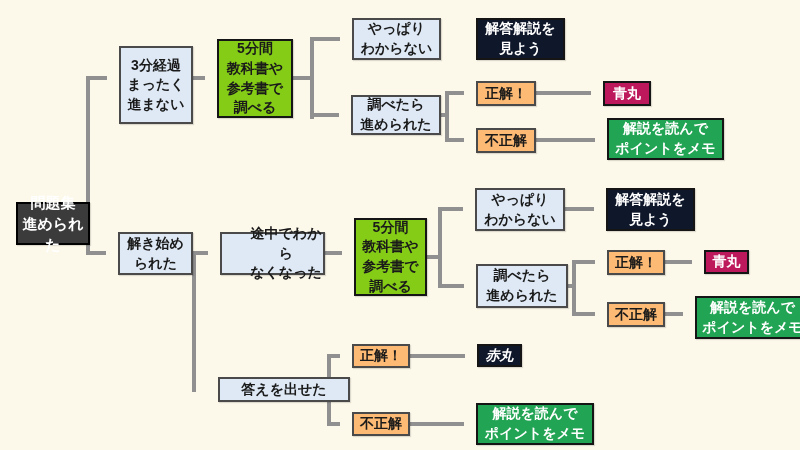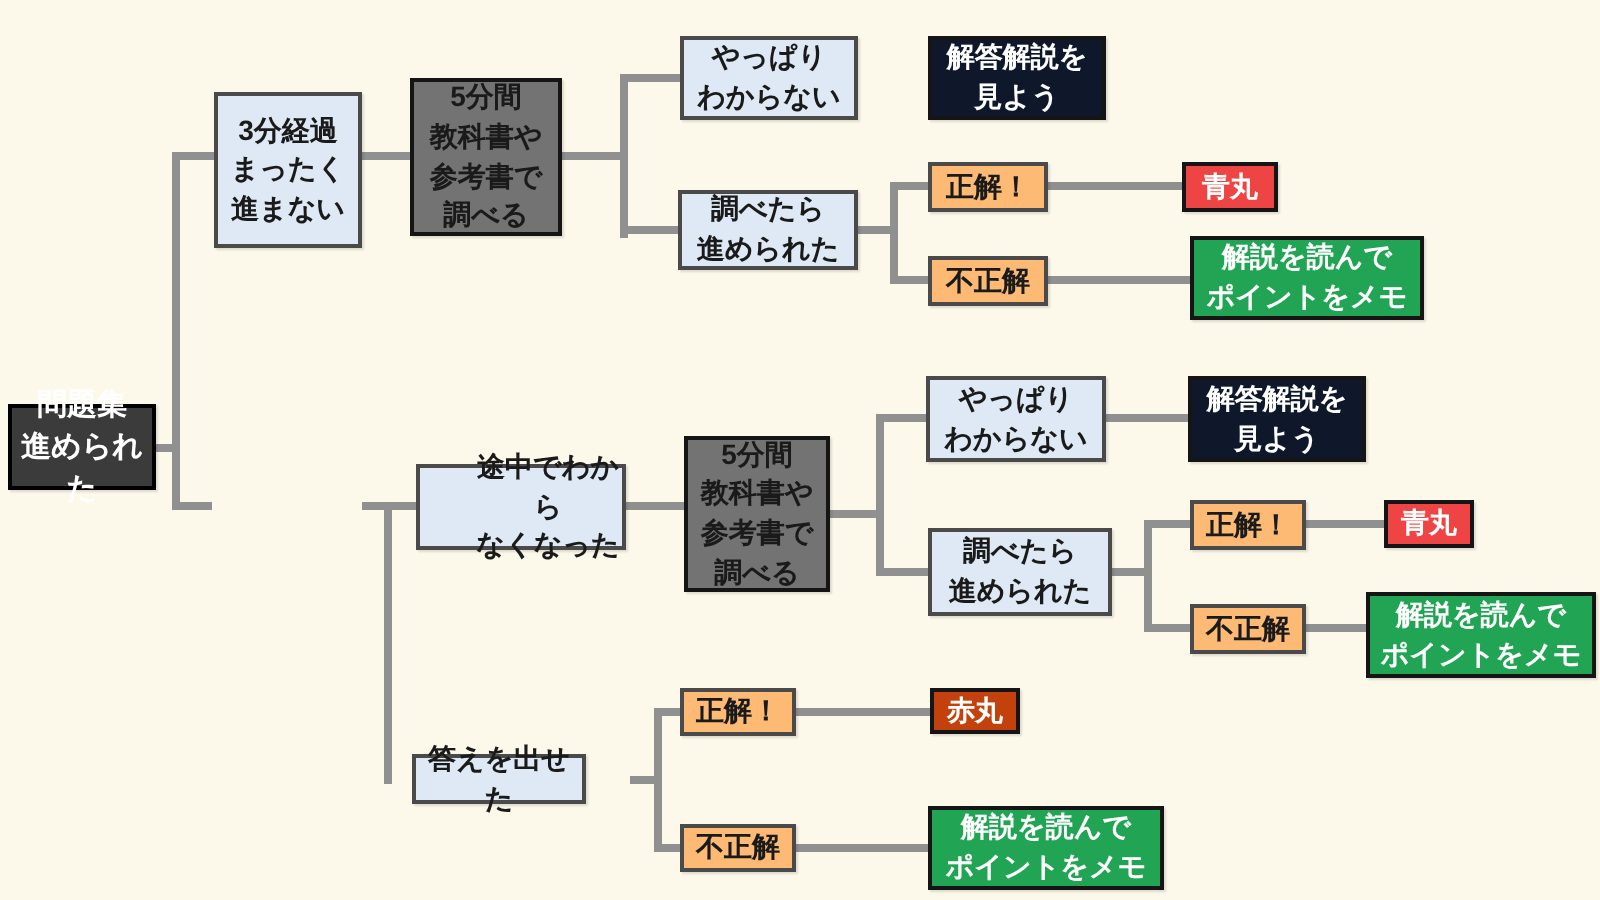--- a/index.html
+++ b/index.html
@@ -14,29 +14,30 @@
     position:absolute;
     display:flex;align-items:center;justify-content:center;
     text-align:center;
     white-space:pre-line;
     font-weight:bold;
     font-size:14px;line-height:1.4;
     color:#1a1a1a;
     border:2px solid #0ea5e9;
     box-sizing:border-box;
     box-shadow:1px 1px 1px rgba(0,0,0,0.12);
+    margin-left:12px;
   }
   .v-light{background:#DEE9F5;border-color:#4a4a4a;}
   .v-lighter{background:#fdba74;border-color:#4a4a4a;}
   .v-dark{background:#3B3B3B;color:#ffffff;border-color:#000;font-size:15px;}
-  .v-orange{background:#737373;border-color:#151515;}
+  .v-orange{background:#84cc16;border-color:#151515;}
   .v-purple{background:#0f172a;color:#fff;border-color:#151515;}
-  .v-blue{background:#ef4444;color:#fff;border-color:#151515;}
+  .v-blue{background:#be185d;color:#fff;border-color:#151515;}
   .v-green{background:#21A453;color:#fff;border-color:#151515;}
-  .v-red{background:#c2410c;color:#fff;border-color:#151515;}
+  .v-red{background:#0f172a;color:#fff;border-color:#151515;font-style:italic;}
   .edge{position:absolute;background:#909090;}
   .copyright{
     position:absolute;top:9px;right:8px;
     font-family:"Liberation Serif","DejaVu Serif",serif;
     font-style:italic;font-weight:bold;
     font-size:17px;color:#1a1a1a;
   }
   
   #n-start{left:4px;top:202px;width:74px;height:43px;}
   #n-3min{left:107px;top:46px;width:74px;height:78px;}
@@ -51,21 +52,21 @@
   #n-started{left:106px;top:232px;width:75px;height:43px;}
   #n-stuck{left:208px;top:232px;width:105px;height:43px;padding-left:27px;}
   #n-lookup2{left:342px;top:218px;width:73px;height:78px;}
   #n-still2{left:463px;top:188px;width:90px;height:43px;}
   #n-seeanswer2{left:594px;top:188px;width:89px;height:43px;}
   #n-progress2{left:464px;top:264px;width:92px;height:44px;}
   #n-correct2{left:595px;top:250px;width:58px;height:25px;}
   #n-blue2{left:692px;top:250px;width:45px;height:24px;}
   #n-incorrect2{left:595px;top:302px;width:58px;height:25px;}
   #n-memo2{left:683px;top:296px;width:115px;height:43px;}
-  #n-answered{left:206px;top:377px;width:87px;height:25px;}
+  #n-answered{left:206px;top:377px;width:132px;height:25px;}
   #n-correct3{left:340px;top:344px;width:58px;height:24px;}
   #n-red{left:465px;top:344px;width:45px;height:23px;}
   #n-incorrect3{left:340px;top:412px;width:58px;height:24px;}
   #n-memo3{left:464px;top:403px;width:118px;height:42px;}
 </style>
 </head>
 <body>
 
 <div class="canvas">
 
@@ -119,20 +120,22 @@
 わからない</div>
   <div class="node v-purple" id="n-seeanswer1">解答解説を
 見よう</div>
   <div class="node v-light" id="n-progress1">調べたら
 進められた</div>
   <div class="node v-lighter" id="n-correct1">正解！</div>
   <div class="node v-blue" id="n-blue1">青丸</div>
   <div class="node v-lighter" id="n-incorrect1">不正解</div>
   <div class="node v-green" id="n-memo1">解説を読んで
 ポイントをメモ</div>
+  <div class="node v-light" id="n-started">解き始め
+られた</div>
   <div class="node v-light" id="n-stuck">途中でわから
 なくなった</div>
   <div class="node v-orange" id="n-lookup2">5分間
 教科書や
 参考書で
 調べる</div>
   <div class="node v-light" id="n-still2">やっぱり
 わからない</div>
   <div class="node v-purple" id="n-seeanswer2">解答解説を
 見よう</div>

